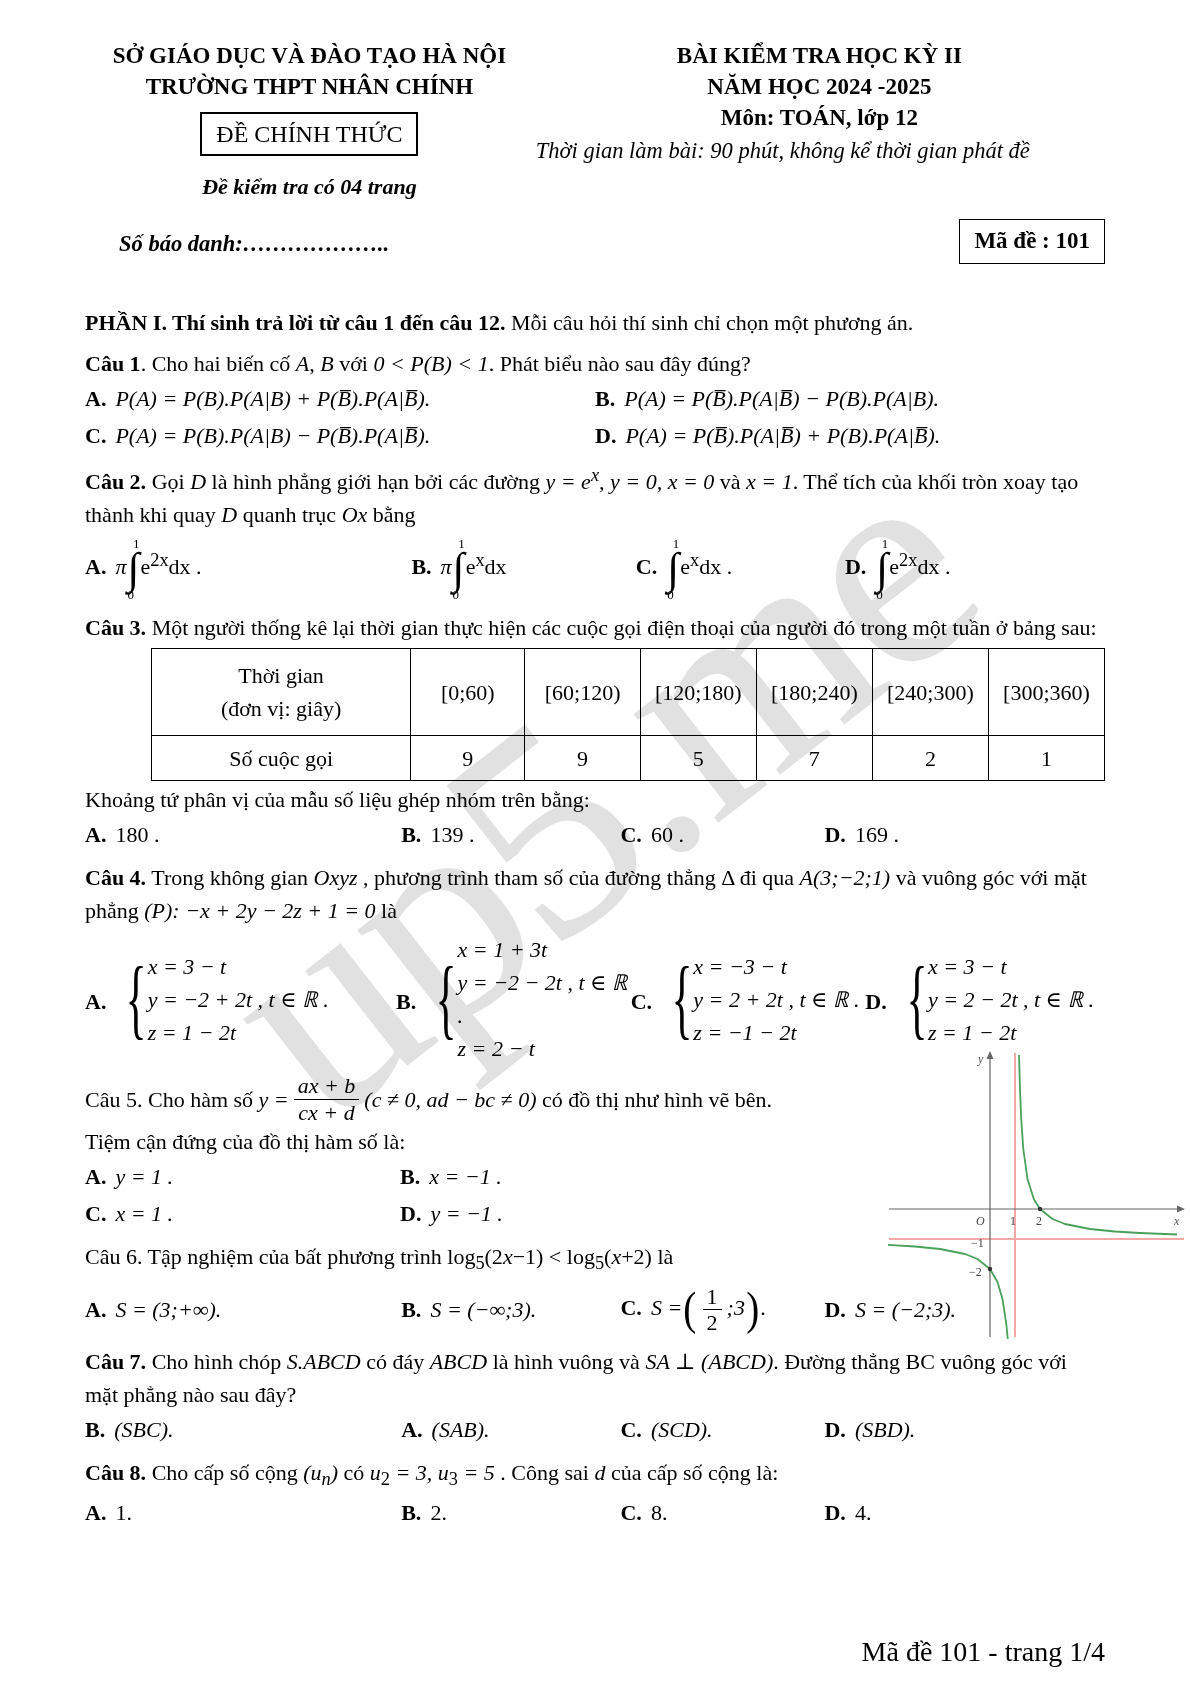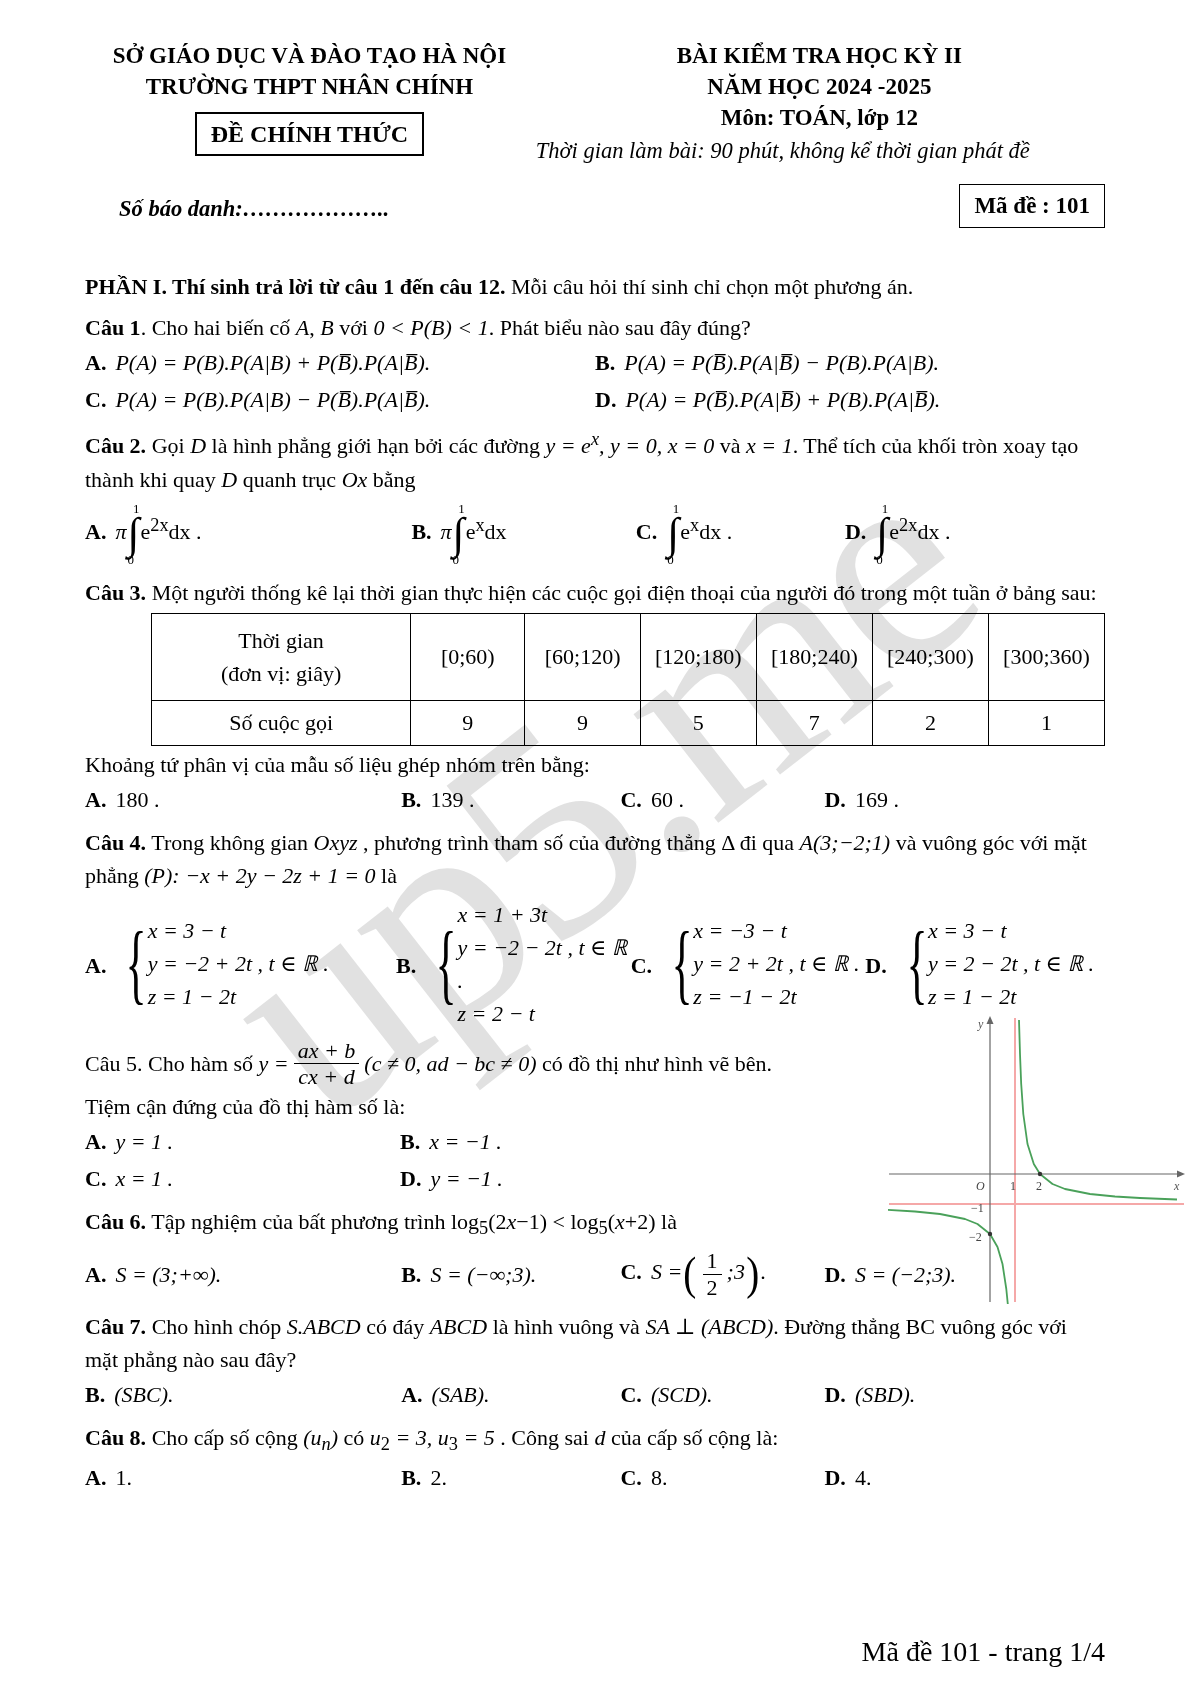--- a/index.html
+++ b/index.html
@@ -4,24 +4,24 @@
 <style>
   html,body{margin:0;padding:0;background:#fff;}
   .page{position:relative;width:1190px;height:1683px;box-sizing:border-box;
         padding:40px 85px 0 85px;overflow:hidden;background:#fff;
         font-family:"Liberation Serif","DejaVu Serif",serif;font-size:22px;line-height:1.5;color:#000;}
   .wm{position:absolute;left:50%;top:47%;transform:translate(-50%,-50%) rotate(-38deg);
       font-size:300px;letter-spacing:-8px;color:rgba(70,70,70,0.16);white-space:nowrap;z-index:0;}
   .content{position:relative;z-index:1;}
   .math{font-style:italic;}
   
-  .hdr{display:flex;}
+  .hdr{display:flex;justify-content:space-between;}
   .hdr-left{width:44%;text-align:center;}
   .hdr-left .ln{font-weight:bold;font-size:23px;line-height:1.35;}
-  .debox{display:inline-block;border:2px solid #000;padding:2px 14px;margin-top:10px;font-weight:bold;font-size:24px;}
+  .debox{display:inline-block;border:2px solid #000;padding:2px 14px;margin-top:10px;font-weight:normal;font-size:24px;}
   .pages-note{font-style:italic;font-weight:bold;margin-top:14px;font-size:22px;}
   .hdr-right{width:56%;text-align:center;}
   .hdr-right .ln{font-weight:bold;font-size:23px;line-height:1.35;}
   .time-note{font-style:italic;text-align:left;margin-top:2px;font-size:22.5px;line-height:1.45;padding-left:2px;}
   .stu{display:flex;align-items:flex-start;margin-top:24px;}
   .stu .lbl{font-weight:bold;font-style:italic;font-size:22.5px;}
   .stu .lbl2{font-weight:bold;font-style:italic;font-size:22.5px;margin-left:34px;}
   .codebox{margin-left:auto;border:1.5px solid #000;padding:4px 14px;font-weight:bold;font-size:23px;position:relative;top:-8px;}
   
   .part{margin-top:34px;}
@@ -71,20 +71,21 @@
 <div class="page">
   <div class="wm">up5.me</div>
 
   <div class="content">
 
     <div class="hdr">
       <div class="hdr-left">
         <div class="ln">SỞ GIÁO DỤC VÀ ĐÀO TẠO HÀ NỘI</div>
         <div class="ln">TRƯỜNG THPT NHÂN CHÍNH</div>
         <div><span class="debox">ĐỀ CHÍNH THỨC</span></div>
+        <div class="pages-note">Đề kiểm tra có 04 trang</div>
       </div>
       <div class="hdr-right">
         <div class="ln">BÀI KIỂM TRA HỌC KỲ II</div>
         <div class="ln">NĂM HỌC 2024 -2025</div>
         <div class="ln">Môn: TOÁN, lớp 12</div>
         <div class="time-note">Thời gian làm bài: 90 phút, không kể thời gian phát đề</div>
       </div>
     </div>
 
     <div class="stu">
@@ -247,21 +248,21 @@
         <text x="287" y="176" font-size="12" font-style="italic" fill="#555">x</text>
         <text x="89" y="176" font-size="12" font-style="italic" fill="#444">O</text>
         <text x="123" y="176" font-size="12" fill="#444">1</text>
         <text x="149" y="176" font-size="12" fill="#444">2</text>
         <text x="84" y="198" font-size="12" fill="#444">−1</text>
         <text x="82" y="227" font-size="12" fill="#444">−2</text>
       </svg>
     </div>
 
     <div class="q">
-      <div><span style="font-weight: bold;">Câu 6.</span><span> Tập nghiệm của bất phương trình log</span><sub>5</sub><span>(2</span><span style="font-style: italic;">x</span><span>−1) &lt; log</span><sub>5</sub><span>(</span><span style="font-style: italic;">x</span><span>+2)</span><span> là</span></div>
+      <div><span style="font-weight: normal;">Câu 6.</span><span> Tập nghiệm của bất phương trình log</span><sub>5</sub><span>(2</span><span style="font-style: italic;">x</span><span>−1) &lt; log</span><sub>5</sub><span>(</span><span style="font-style: italic;">x</span><span>+2)</span><span> là</span></div>
       <div class="g4" style="align-items:center;margin-top:4px;">
         <div class="opt"><span class="olab">A.</span><span class="math">S = (3;+∞).</span></div>
         <div class="opt"><span class="olab">B.</span><span class="math">S = (−∞;3).</span></div>
         <div class="opt"><span class="olab">C.</span><span class="math">S =</span><span class="bpar">(</span><span class="frac"><span class="num">1</span><span class="den">2</span></span><span class="math">;3</span><span class="bpar">)</span><span>.</span></div>
         <div class="opt"><span class="olab">D.</span><span class="math">S = (−2;3).</span></div>
       </div>
     </div>
 
     <div class="q">
       <div><span style="font-weight: bold;">Câu 7.</span><span> Cho hình chóp </span><span style="font-style: italic;">S.ABCD</span><span> có đáy </span><span style="font-style: italic;">ABCD</span><span> là hình vuông và </span><span style="font-style: italic;">SA ⊥ (ABCD)</span><span>. Đường thẳng BC vuông góc với mặt phẳng nào sau đây?</span></div>

